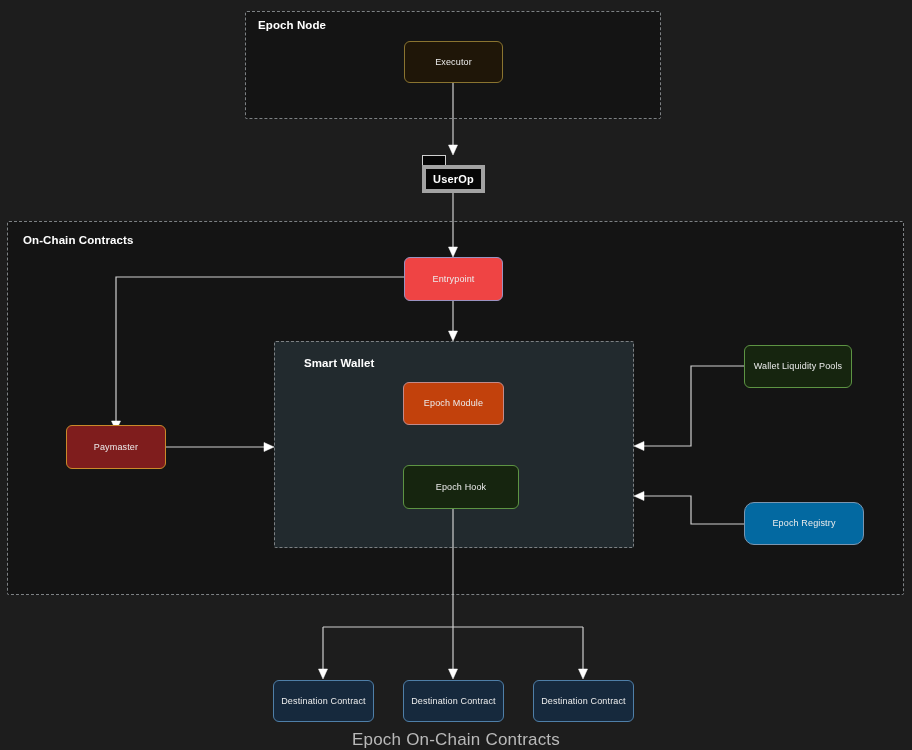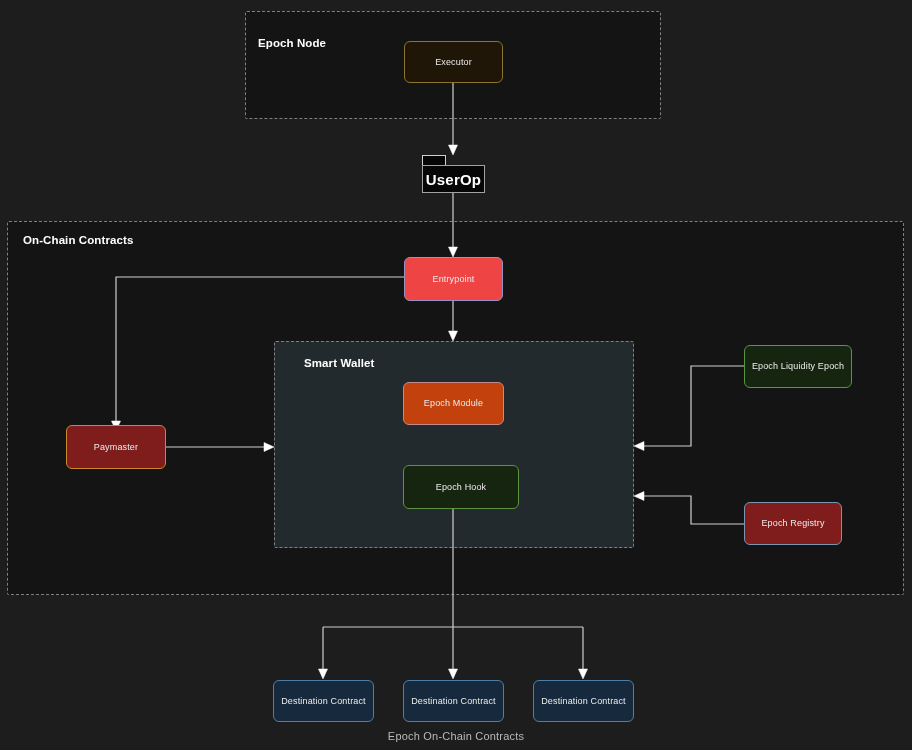--- a/index.html
+++ b/index.html
@@ -77,27 +77,27 @@
     width: 38%;
     height: 11px;
     border: 1px solid #cfcfcf;
     border-bottom: none;
     background: #060606;
     box-sizing: border-box;
   }
   .pkg .body {
     position: absolute;
     left: 0; top: 10px; right: 0; bottom: 0;
-    border: 1px solid #a3a3a3;
+    border: 4px solid #a3a3a3;
     background: #060606;
     box-sizing: border-box;
     display: flex;
     align-items: center;
     justify-content: center;
-    font-size: 15px;
+    font-size: 11px;
     font-weight: bold;
     color: #ffffff;
     letter-spacing: 0.2px;
   }
 
   
   #edges {
     position: absolute;
     left: 0; top: 0;
     width: 912px;
@@ -107,32 +107,32 @@
   #edges path { fill: none; stroke: #cfcfcf; stroke-width: 1.2; }
   #edges polygon { fill: #ffffff; stroke: #ffffff; stroke-width: 0.5; }
 
   
   #caption {
     position: absolute;
     left: 0;
     top: 730px;
     width: 912px;
     text-align: center;
-    font-size: 11px;
+    font-size: 17px;
     color: #b9b9b9;
     letter-spacing: 0.2px;
   }
 </style>
 </head>
 <body>
 
 <div id="canvas">
 
   <div class="subgraph" id="sg-epoch-node"></div>
-  <div class="subgraph-title" style="left:258px; top:19px;margin-top:18px;">Epoch Node</div>
+  <div class="subgraph-title" style="left:258px; top:19px;">Epoch Node</div>
 
   <div class="subgraph" id="sg-onchain"></div>
   <div class="subgraph-title" style="left:23px; top:234px;">On-Chain Contracts</div>
 
   <div class="subgraph" id="sg-smart-wallet"></div>
   <div class="subgraph-title" style="left:304px; top:357px;">Smart Wallet</div>
 
   <svg id="edges" viewBox="0 0 912 750">
 
     <path d="M453,83 L453,148"></path>
@@ -185,24 +185,24 @@
 
   <div class="node" id="n-epoch-module" style="left:403px; top:382px; width:101px; height:43px; background:#c2410c; border-color:#c28a8a;">
     <span>Epoch Module</span>
   </div>
 
   <div class="node" id="n-epoch-hook" style="left:403px; top:465px; width:116px; height:44px; background:#16250f; border-color:#5d9443;">
     <span>Epoch Hook</span>
   </div>
 
   <div class="node" id="n-liquidity" style="left:744px; top:345px; width:108px; height:43px; background:#16250f; border-color:#5d9443;">
-    <span>Epoch Liquidity Epoch</span>
-  </div>
-
-  <div class="node" id="n-registry" style="left:744px; top:502px; width:98px; height:43px; background:#7f1d1d; border-color:#7b96b0;">
+    <span>Wallet Liquidity Pools</span>
+  </div>
+
+  <div class="node" id="n-registry" style="left:744px; top:502px; width:120px; height:43px; background:#0369a1; border-color:#7b96b0;border-radius:10px;">
     <span>Epoch Registry</span>
   </div>
 
   <div class="node" id="n-dest1" style="left:273px; top:680px; width:101px; height:42px; background:#16293d; border-color:#4f7fa8;">
     <span>Destination Contract</span>
   </div>
 
   <div class="node" id="n-dest2" style="left:403px; top:680px; width:101px; height:42px; background:#16293d; border-color:#4f7fa8;">
     <span>Destination Contract</span>
   </div>

